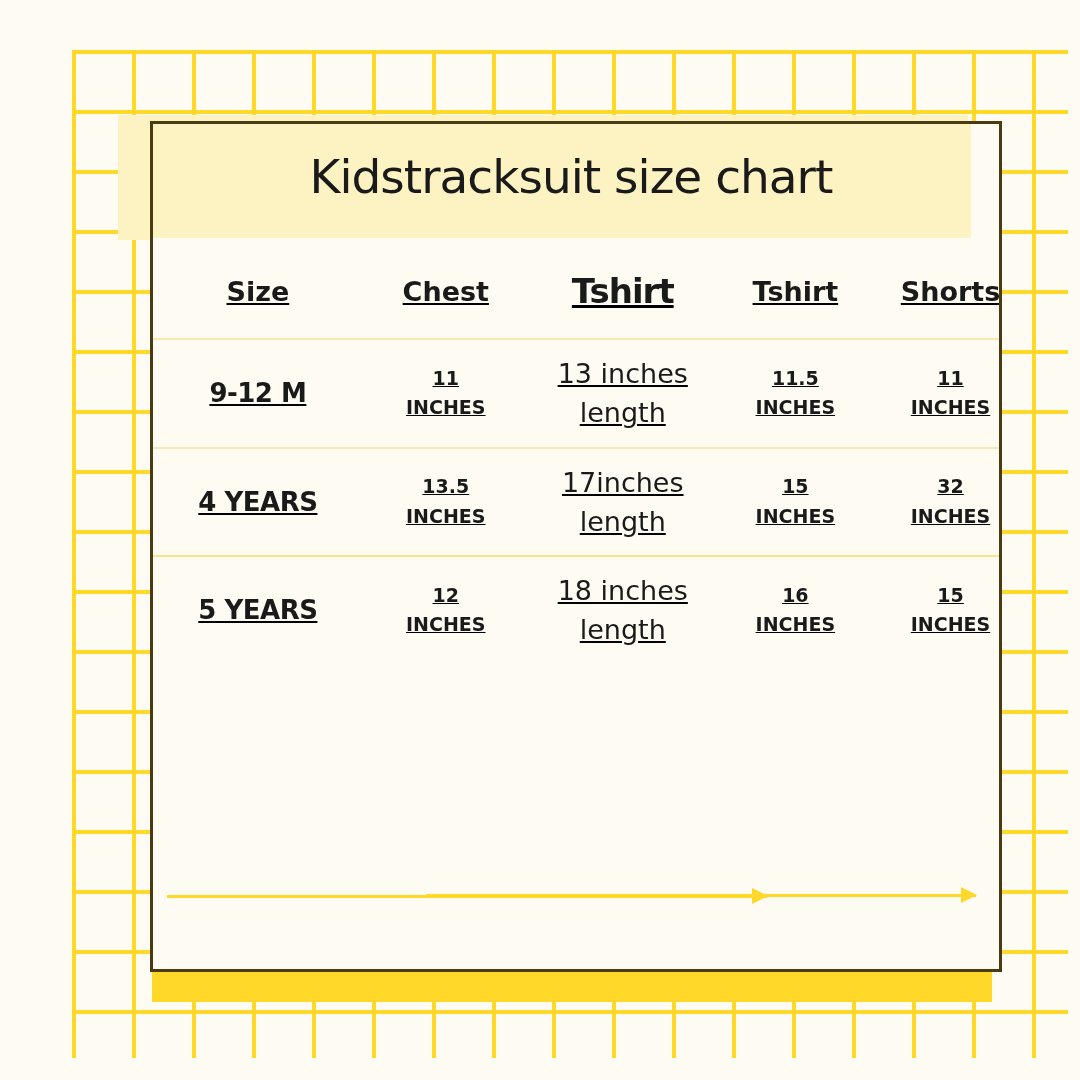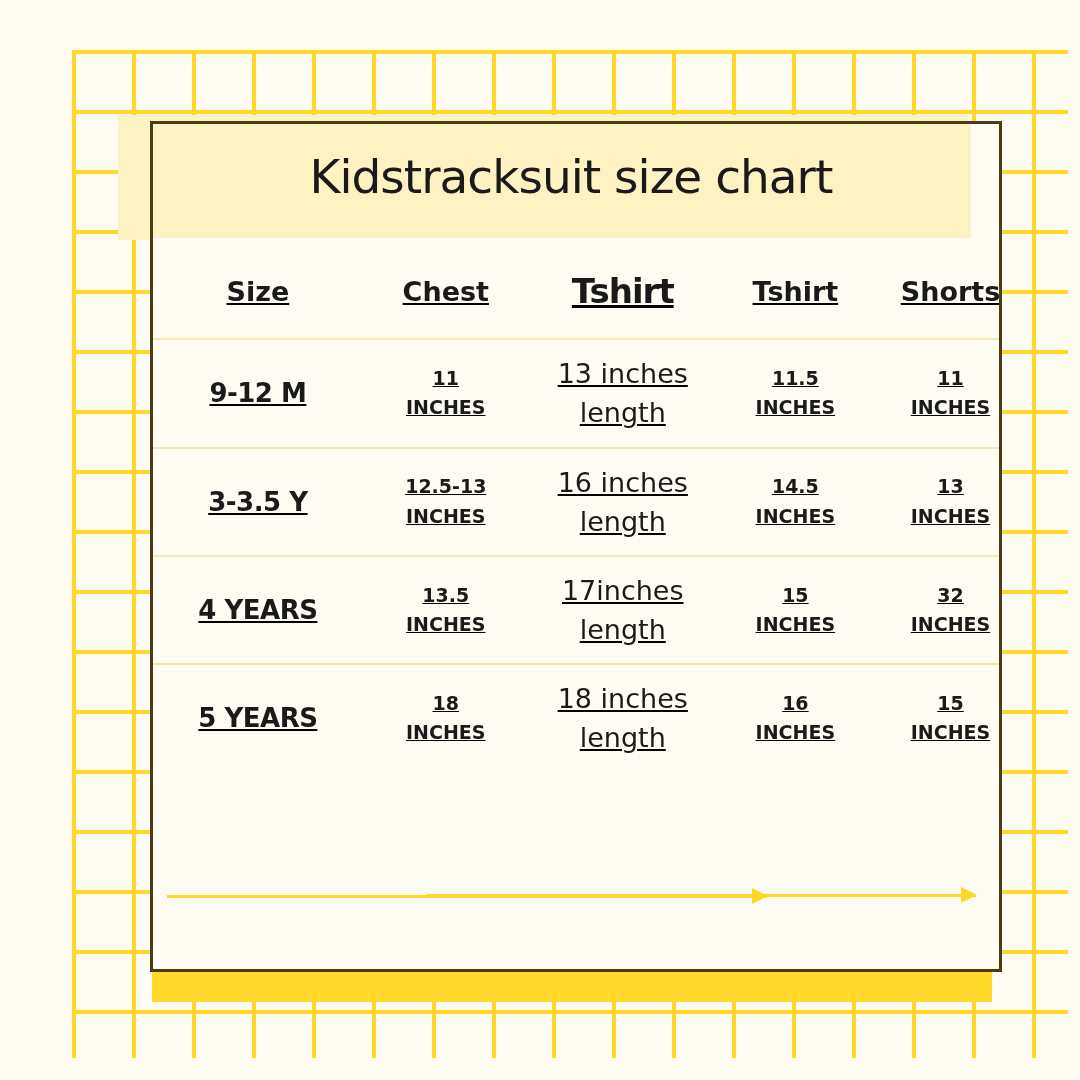--- a/index.html
+++ b/index.html
@@ -222,56 +222,40 @@
           <td class="c-tshirt">13 inches length</td>
           <td class="c-sleeves meas">
             <span class="num">11.5</span>
             <span class="unit">INCHES</span>
           </td>
           <td class="c-shorts meas">
             <span class="num">11</span>
             <span class="unit">INCHES</span>
           </td>
         </tr>
-        <tr class="r3">
-          <td class="c-size">3-3.5 Y</td>
-          <td class="c-chest meas">
-            <span class="num">12.5-13</span>
-            <span class="unit">INCHES</span>
-          </td>
-          <td class="c-tshirt">16 inches length</td>
-          <td class="c-sleeves meas">
-            <span class="num">14.5</span>
-            <span class="unit">INCHES</span>
-          </td>
-          <td class="c-shorts meas">
-            <span class="num">13</span>
-            <span class="unit">INCHES</span>
-          </td>
-        </tr>
         <tr class="r4">
           <td class="c-size">4 YEARS</td>
           <td class="c-chest meas">
             <span class="num">13.5</span>
             <span class="unit">INCHES</span>
           </td>
           <td class="c-tshirt">17inches length</td>
           <td class="c-sleeves meas">
             <span class="num">15</span>
             <span class="unit">INCHES</span>
           </td>
           <td class="c-shorts meas">
             <span class="num">32</span>
             <span class="unit">INCHES</span>
           </td>
         </tr>
         <tr class="r5">
           <td class="c-size">5 YEARS</td>
           <td class="c-chest meas">
-            <span class="num">18</span>
+            <span class="num">12</span>
             <span class="unit">INCHES</span>
           </td>
           <td class="c-tshirt">18 inches length</td>
           <td class="c-sleeves meas">
             <span class="num">16</span>
             <span class="unit">INCHES</span>
           </td>
           <td class="c-shorts meas">
             <span class="num">15</span>
             <span class="unit">INCHES</span>

